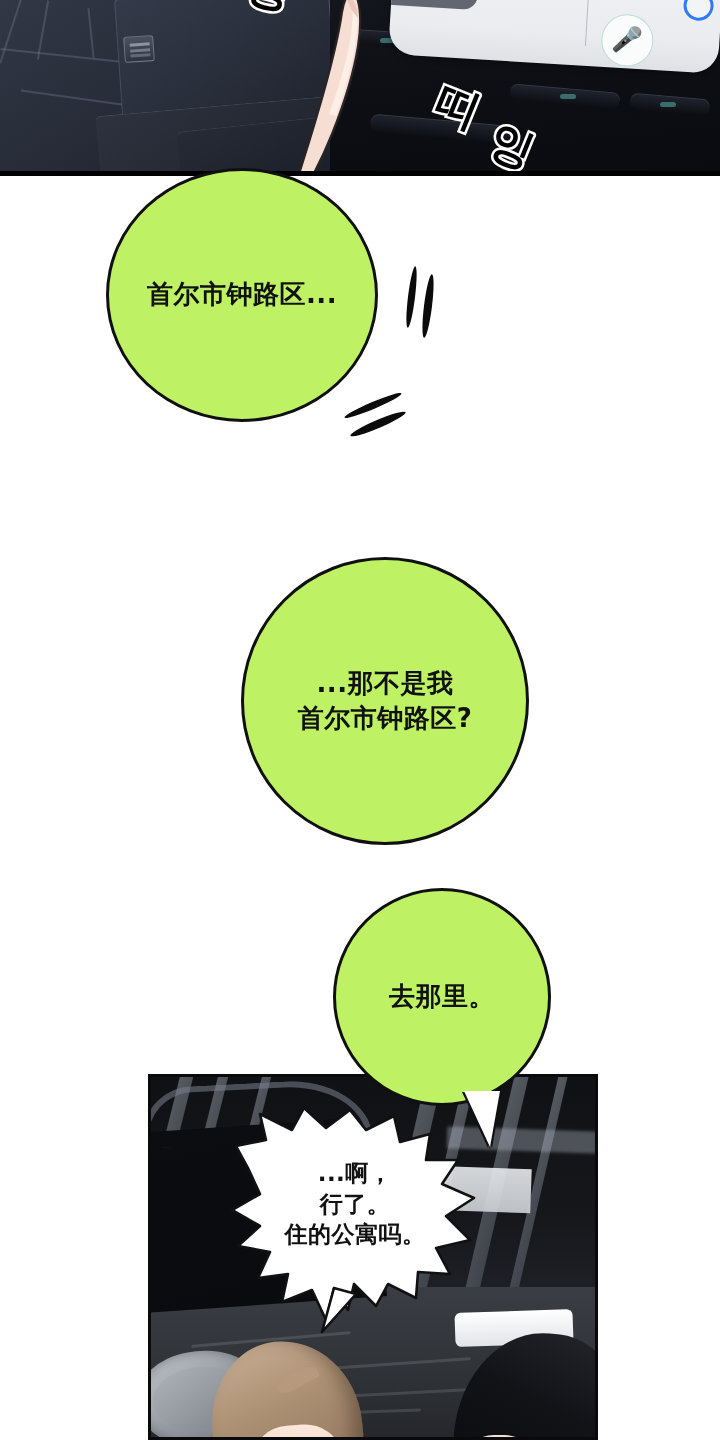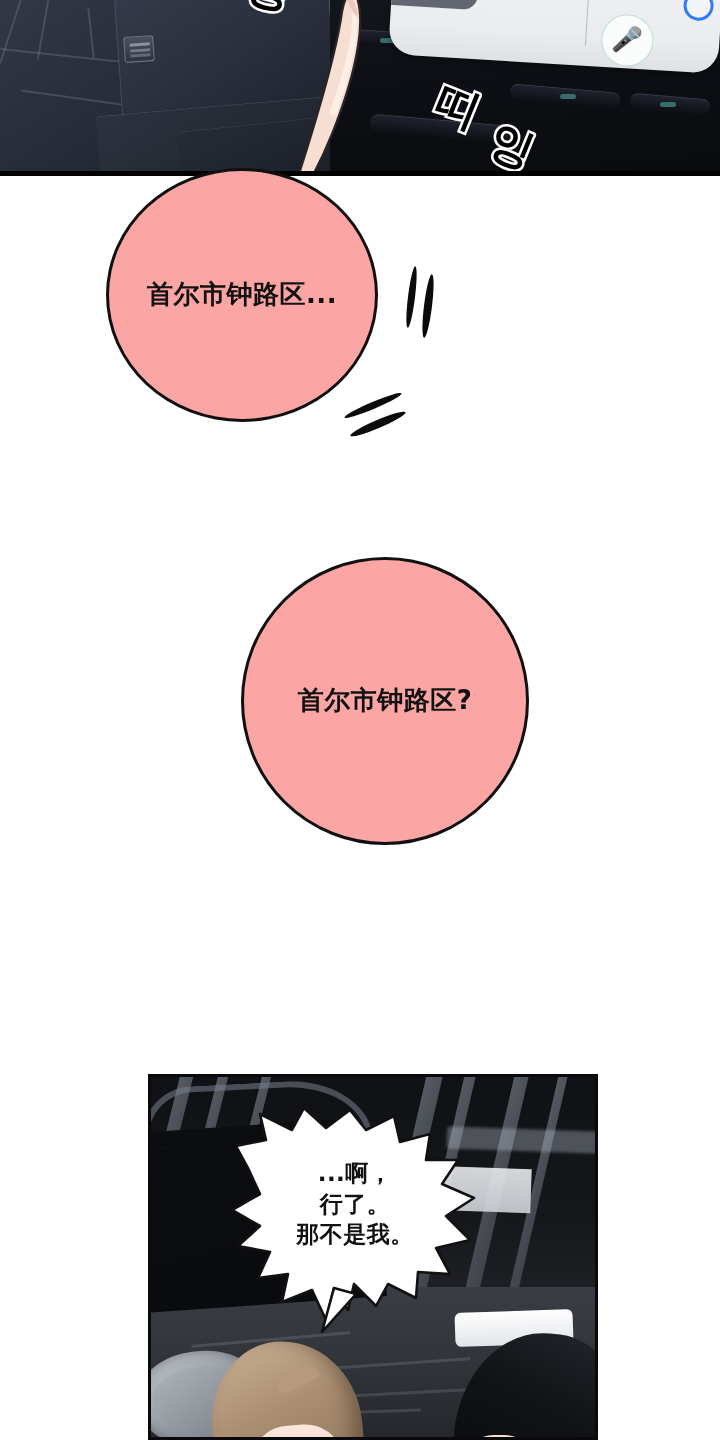--- a/index.html
+++ b/index.html
@@ -178,21 +178,21 @@
   }
   .sfx-c {
     left:490px; top:126px;
     font-size:44px;
     transform:rotate(22deg);
   }
 
   
   .bubble {
     position:absolute;
-    background:#fca5a5;
+    background:#bef264;
     border:3px solid #101010;
     border-radius:50%;
     display:flex;
     align-items:center;
     justify-content:center;
     text-align:center;
     color:#111111;
     font-family:"DejaVu Sans",sans-serif;
     font-weight:700;
     line-height:1.35;
@@ -445,24 +445,31 @@
   <div class="speed sp4"></div>
 
   <div class="bubble bubble-1">
     <div>
       <div>首尔市钟路区...</div>
     </div>
   </div>
 
   <div class="bubble bubble-2">
     <div>
+      <div>...那不是我</div>
       <div>首尔市钟路区?</div>
     </div>
   </div>
 
+  <div class="bubble bubble-3">
+    <div>
+      <div>去那里。</div>
+    </div>
+    <div class="tail"></div>
+  </div>
 
   <div class="panel-bottom">
     <div class="street-bg"></div>
 
     <div class="pillar pl1"></div>
     <div class="pillar pl2"></div>
     <div class="pillar pl3"></div>
     <div class="pillar pl4"></div>
     <div class="pillar pl5"></div>
     <div class="pillar pl6"></div>
@@ -497,17 +504,17 @@
       <path d="M18 62 L6 40 L36 34 L30 8 L62 24 L74 2 L96 22 L120 4 L136 24 L164 10
                L170 36 L200 28 L196 54 L228 54 L212 78 L244 92 L216 110 L240 134
                L206 142 L220 168 L188 166 L186 192 L158 178 L146 200 L124 178
                L118 204 L104 182 L96 214 L82 184 L52 196 L58 168 L28 172 L40 146
                L8 140 L30 120 L2 104 L30 88 L18 62 Z" fill="#ffffff" stroke="#111111" stroke-width="2.6" stroke-linejoin="round"></path>
       <path d="M104 182 L92 226 L126 188 Z" fill="#ffffff" stroke="#111111" stroke-width="2.6" stroke-linejoin="round"></path>
     </svg>
     <div class="spiky-text">
       <div>...啊，</div>
       <div>行了。</div>
-      <div>那不是我。</div>
+      <div>住的公寓吗。</div>
     </div>
   </div>
 
 </div>
 
 </body></html>

